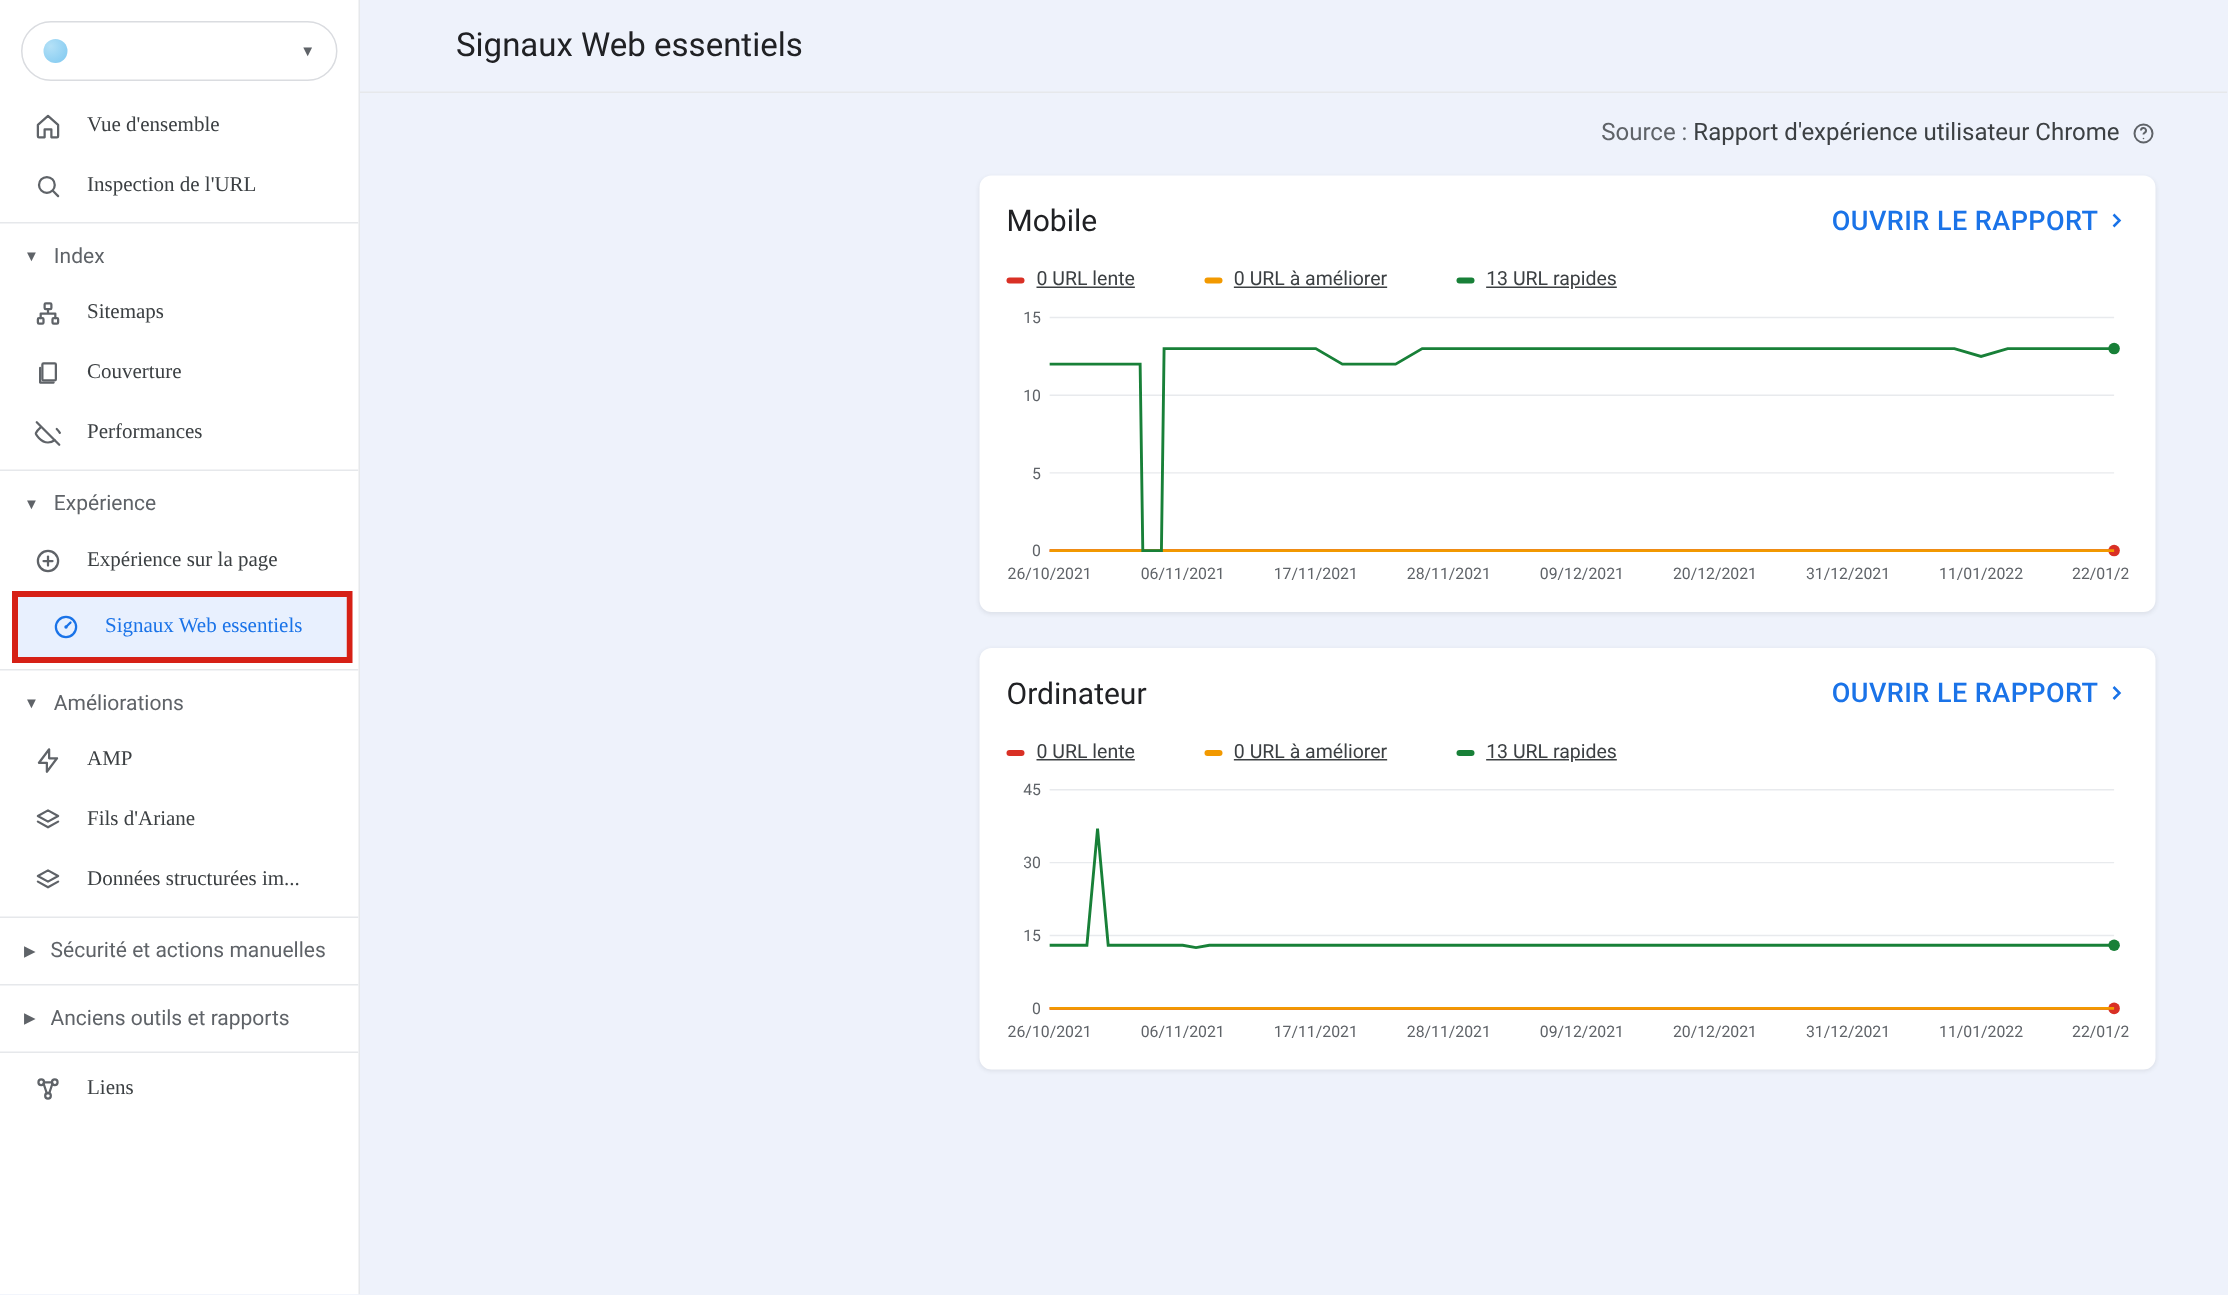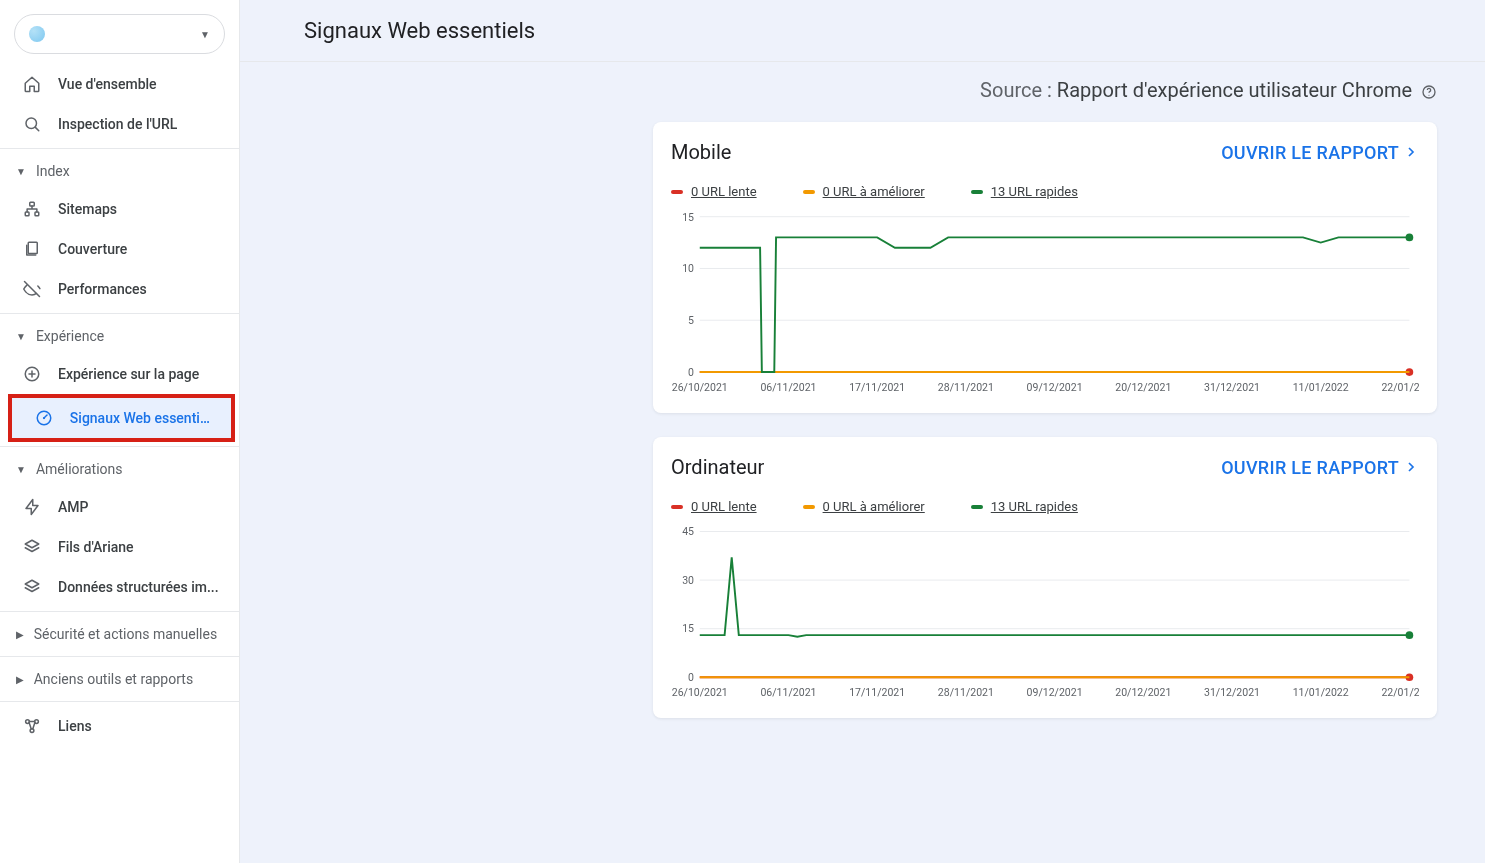--- a/index.html
+++ b/index.html
@@ -39,20 +39,21 @@
   .property-selector .caret { color: #5f6368; font-size: 10px; }
   .nav-item {
     display: flex;
     align-items: center;
     height: 40px;
     padding: 0 14px 0 22px;
     gap: 16px;
     cursor: pointer;
     color: #3c4043;
     font-size: 14px;
+    font-family: Liberation Serif, serif;
   }
   .nav-item .icon {
     width: 20px;
     display: flex;
     align-items: center;
     justify-content: center;
     color: #5f6368;
   }
   .nav-item .label { font-weight: 500; white-space: nowrap; overflow: hidden; text-overflow: ellipsis;}
   .nav-item.active { background: #e8f0fe; color: #1a73e8; position: relative; }
@@ -85,21 +86,21 @@
   }
   .page-title {
     font-size: 22px;
     font-weight: 400;
     color: #202124;
   }
   .source-line {
     text-align: right;
     padding: 16px 48px 0 0;
     color: #3c4043;
-    font-size: 20px;
+    font-size: 16px;
   }
   .source-line .src-label { color: #5f6368; }
   .source-line .src-link { color: #3c4043; }
   .help-icon {
     display: inline-flex;
     vertical-align: middle;
     margin-left: 4px;
     color: #5f6368;
   }
   .cards {

